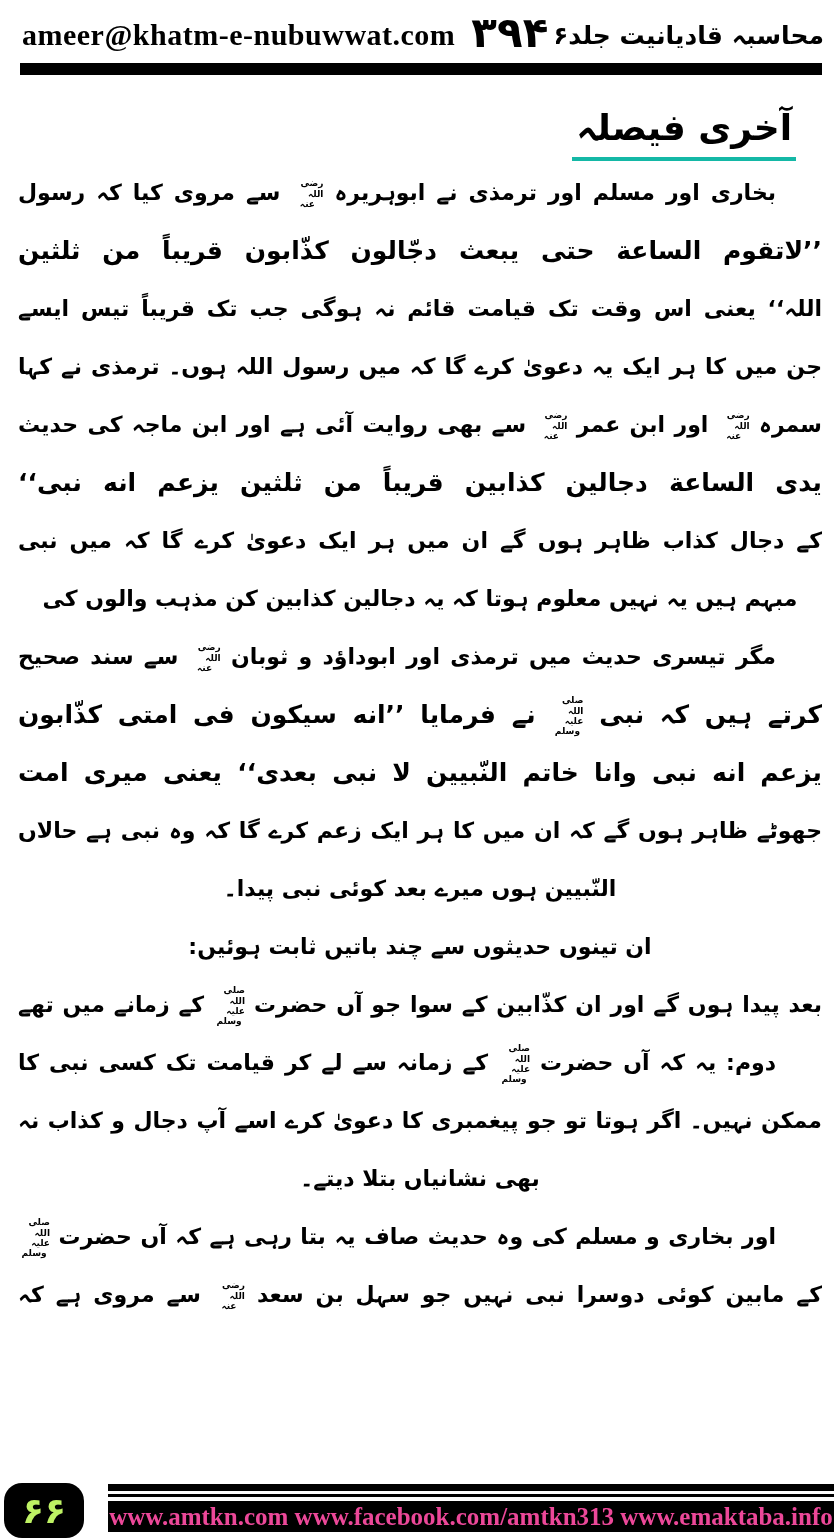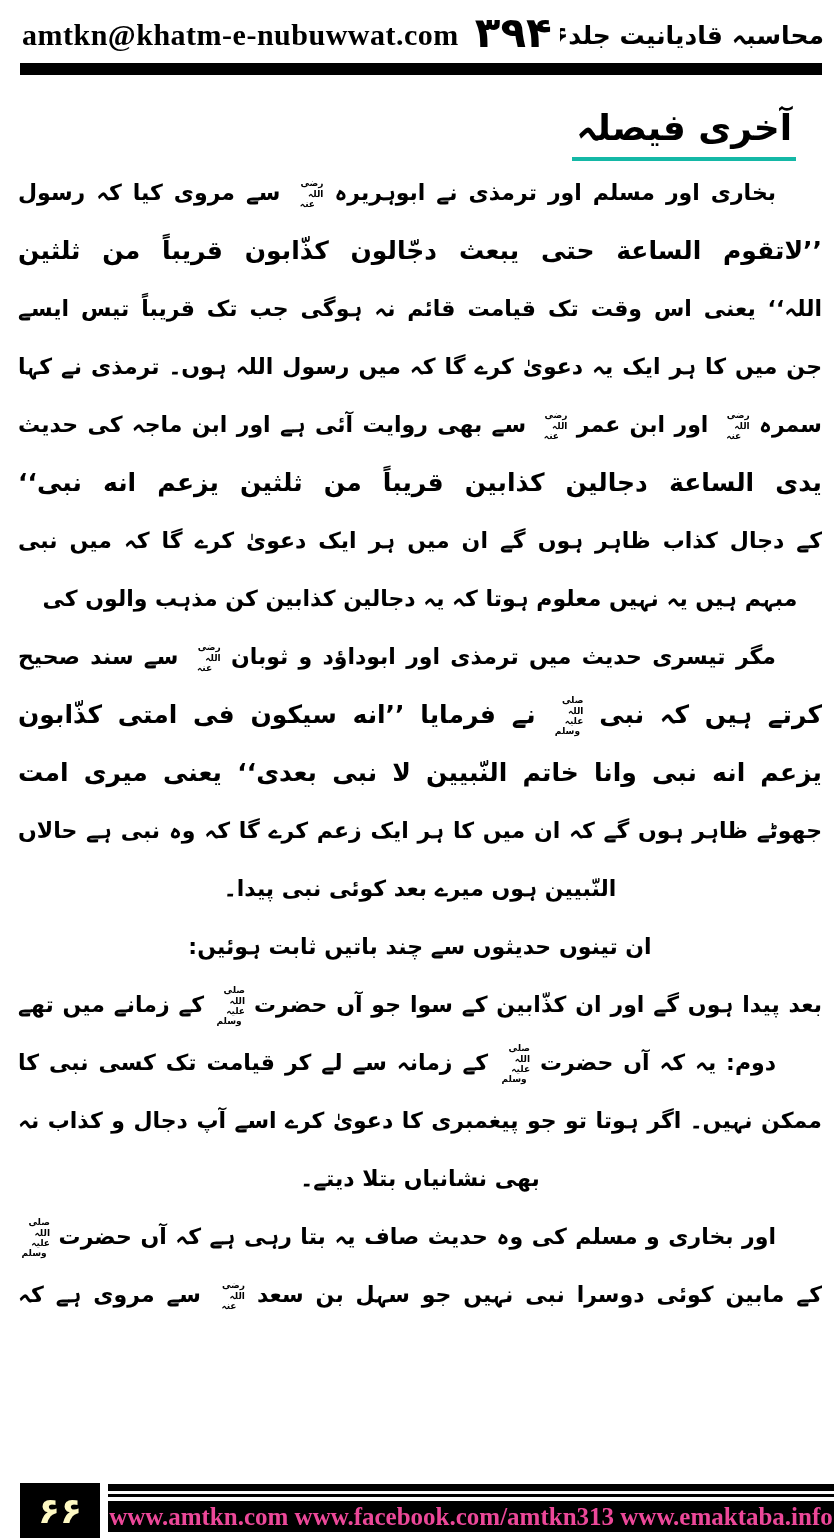--- a/index.html
+++ b/index.html
@@ -51,42 +51,42 @@
   .hon {
     display:inline-block; width:32px; min-width:32px;
     font-size:9px; font-weight:bold; line-height:1.15;
     text-align:right; text-align-last:center; vertical-align:middle;
     white-space:normal; word-spacing:0; letter-spacing:0;
   }
 
   
   .footer { position:absolute; left:0; right:0; bottom:0; height:62px; }
   .f-box {
-    position:absolute; left:20px; bottom:2px; width:80px; height:55px;
-    background:#000; color:#fef9c3; display:flex; align-items:center; justify-content:center;
-    font-weight:bold; font-size:36px;
+    position:absolute; left:4px; bottom:2px; width:80px; height:55px;
+    background:#000; color:#bef264; display:flex; align-items:center; justify-content:center;
+    font-weight:bold; font-size:36px;border-radius:18px;
   }
   .f-right { position:absolute; left:108px; right:6px; top:6px; }
   .stripe { background:#000; }
   .s1 { height:7px; margin-bottom:3px; }
   .s2 { height:3px; }
   .f-band {
     margin-top:4px; height:31px; background:#000; color:#ec4899;
     display:flex; align-items:center; justify-content:center;
     font-family:"Liberation Serif", serif; font-weight:bold; font-size:25px;
     white-space:nowrap;
   }
 </style>
 </head>
 <body>
 
 <div class="page">
 
   <header class="header">
-    <span class="email">amtkn@khatm-e-nubuwwat.com</span>
+    <span class="email">ameer@khatm-e-nubuwwat.com</span>
     <span class="pageno">۳۹۴</span>
     <span class="booktitle" dir="rtl">محاسبہ قادیانیت جلد۲۶/الاستیصال لدعوی</span>
   </header>
 
   <div class="rule"></div>
 
   <h1 class="title">آخری فیصلہ</h1>
 
   <main class="body" id="body-lines">
       <div class="line indent" dir="rtl">بخاری اور مسلم اور ترمذی نے ابوہریرہ <span class="hon">رضی اللہ عنہ</span> سے مروی کیا کہ رسول اللہ  نے فرمایا</div>

